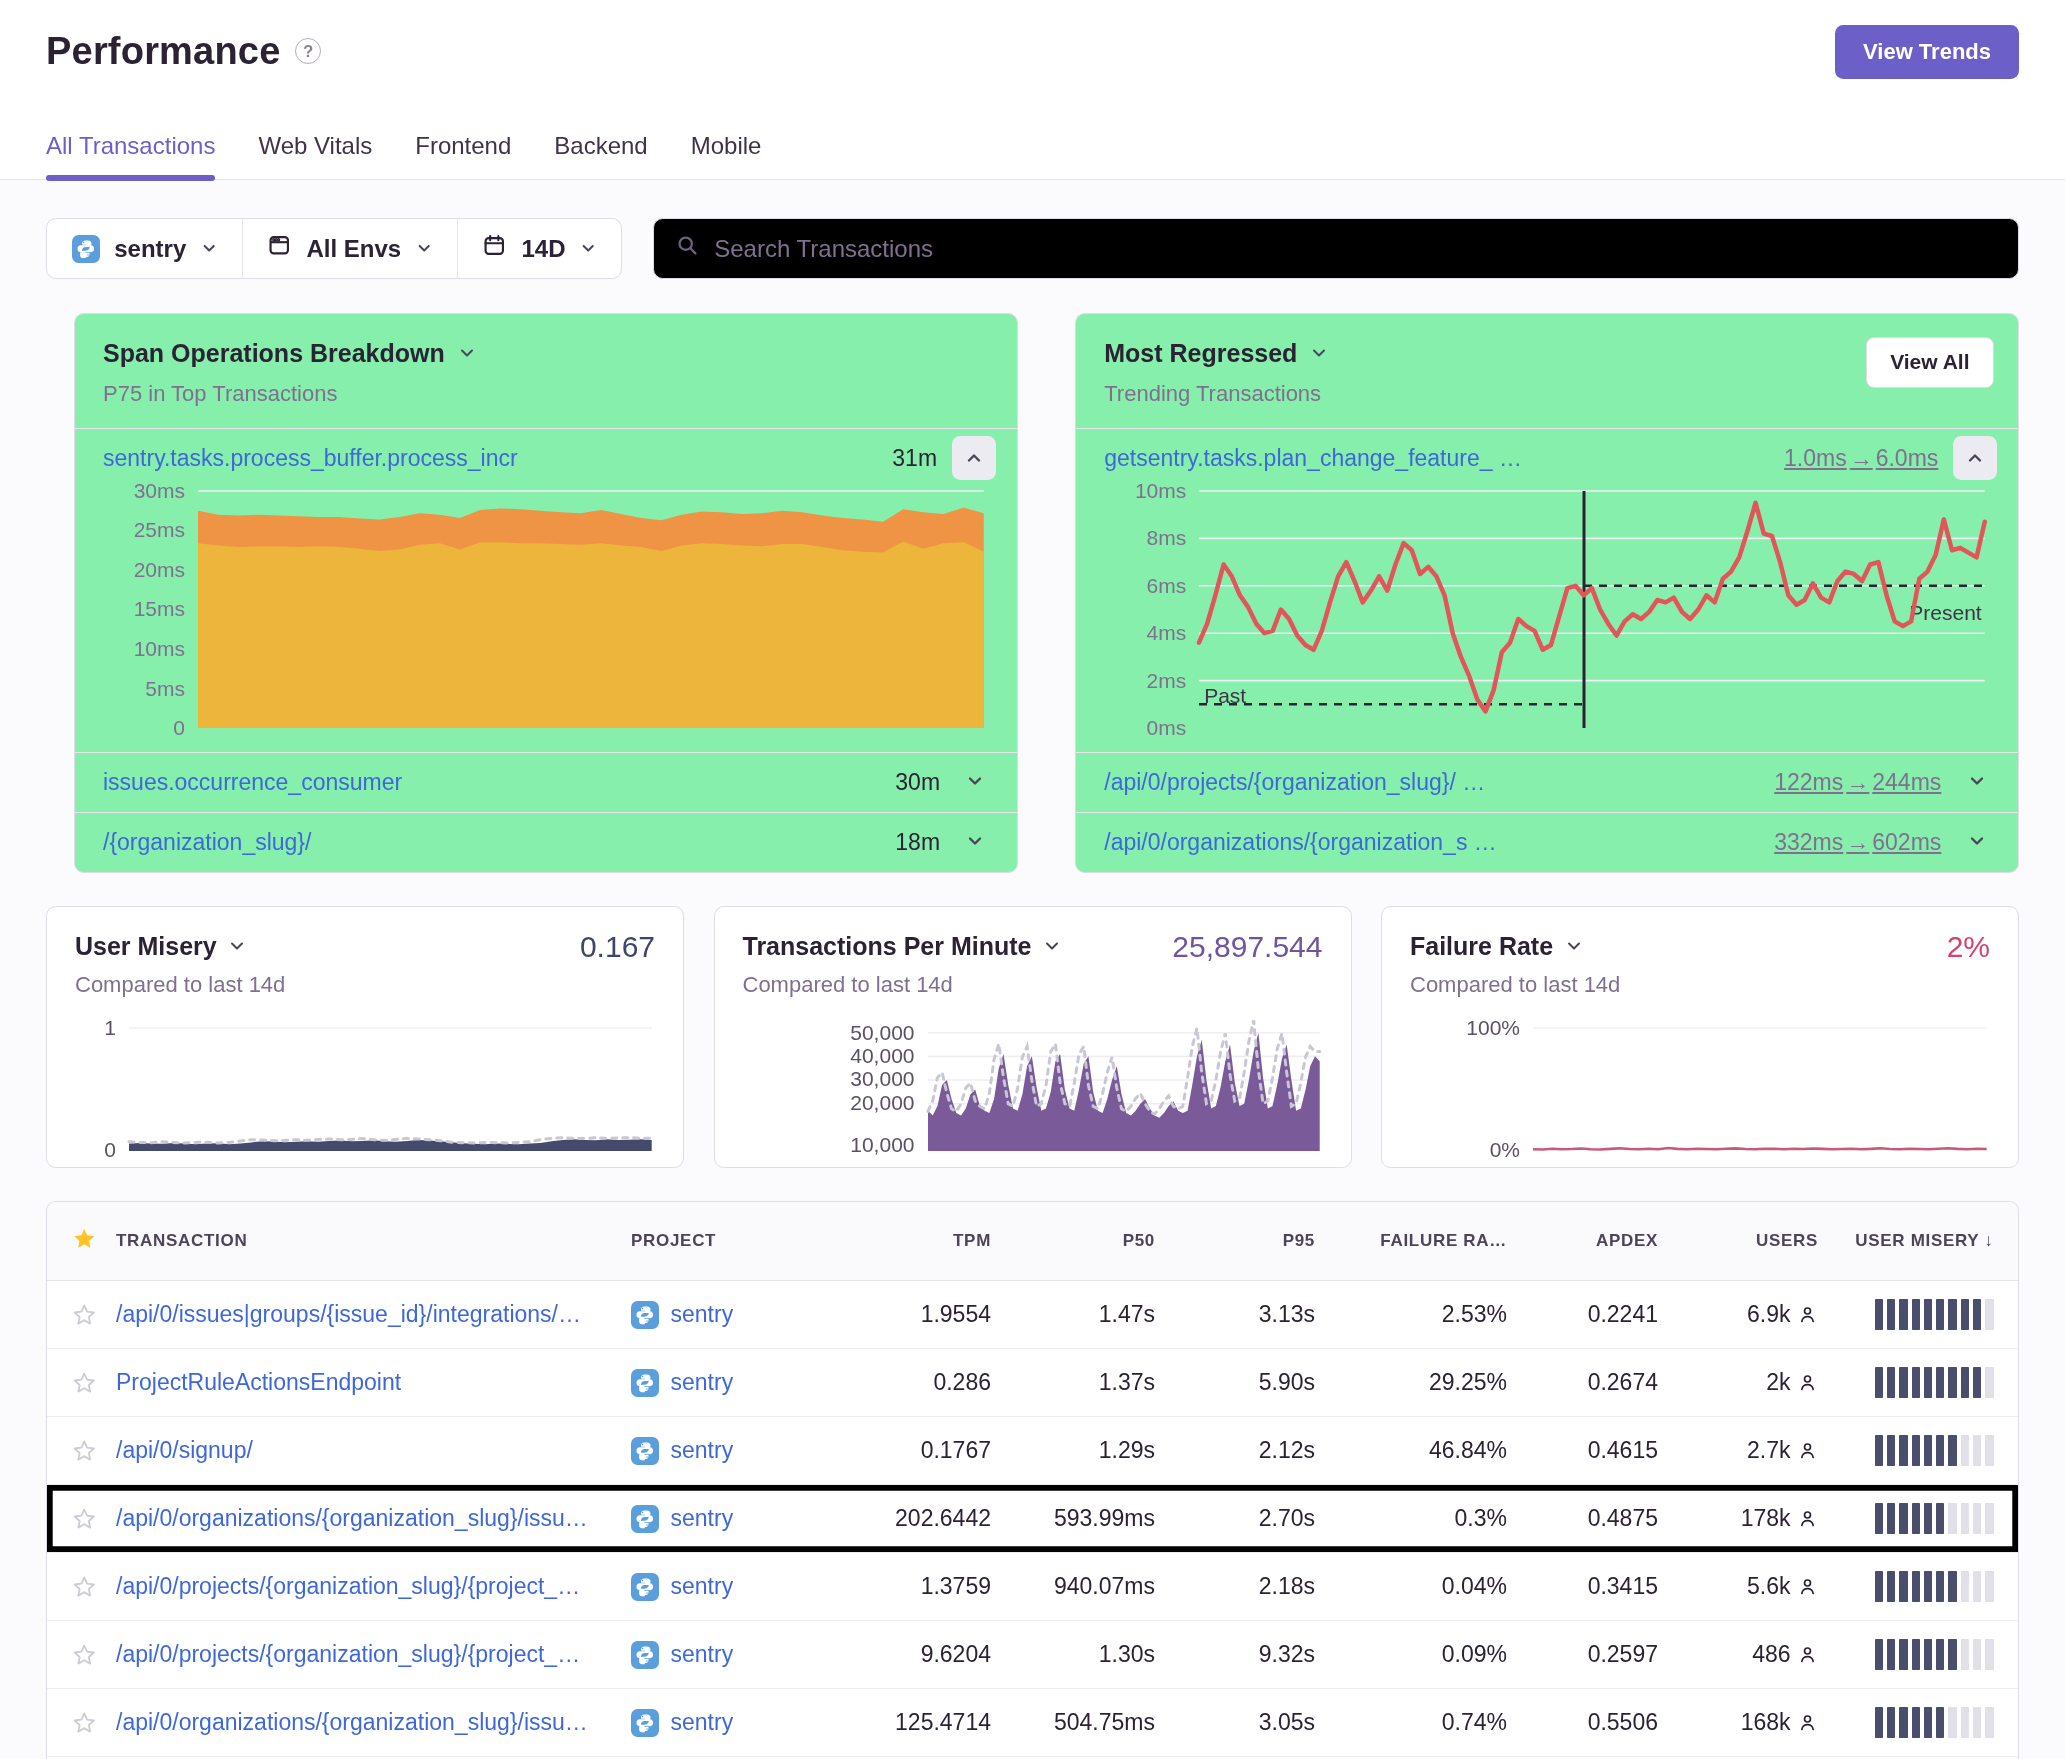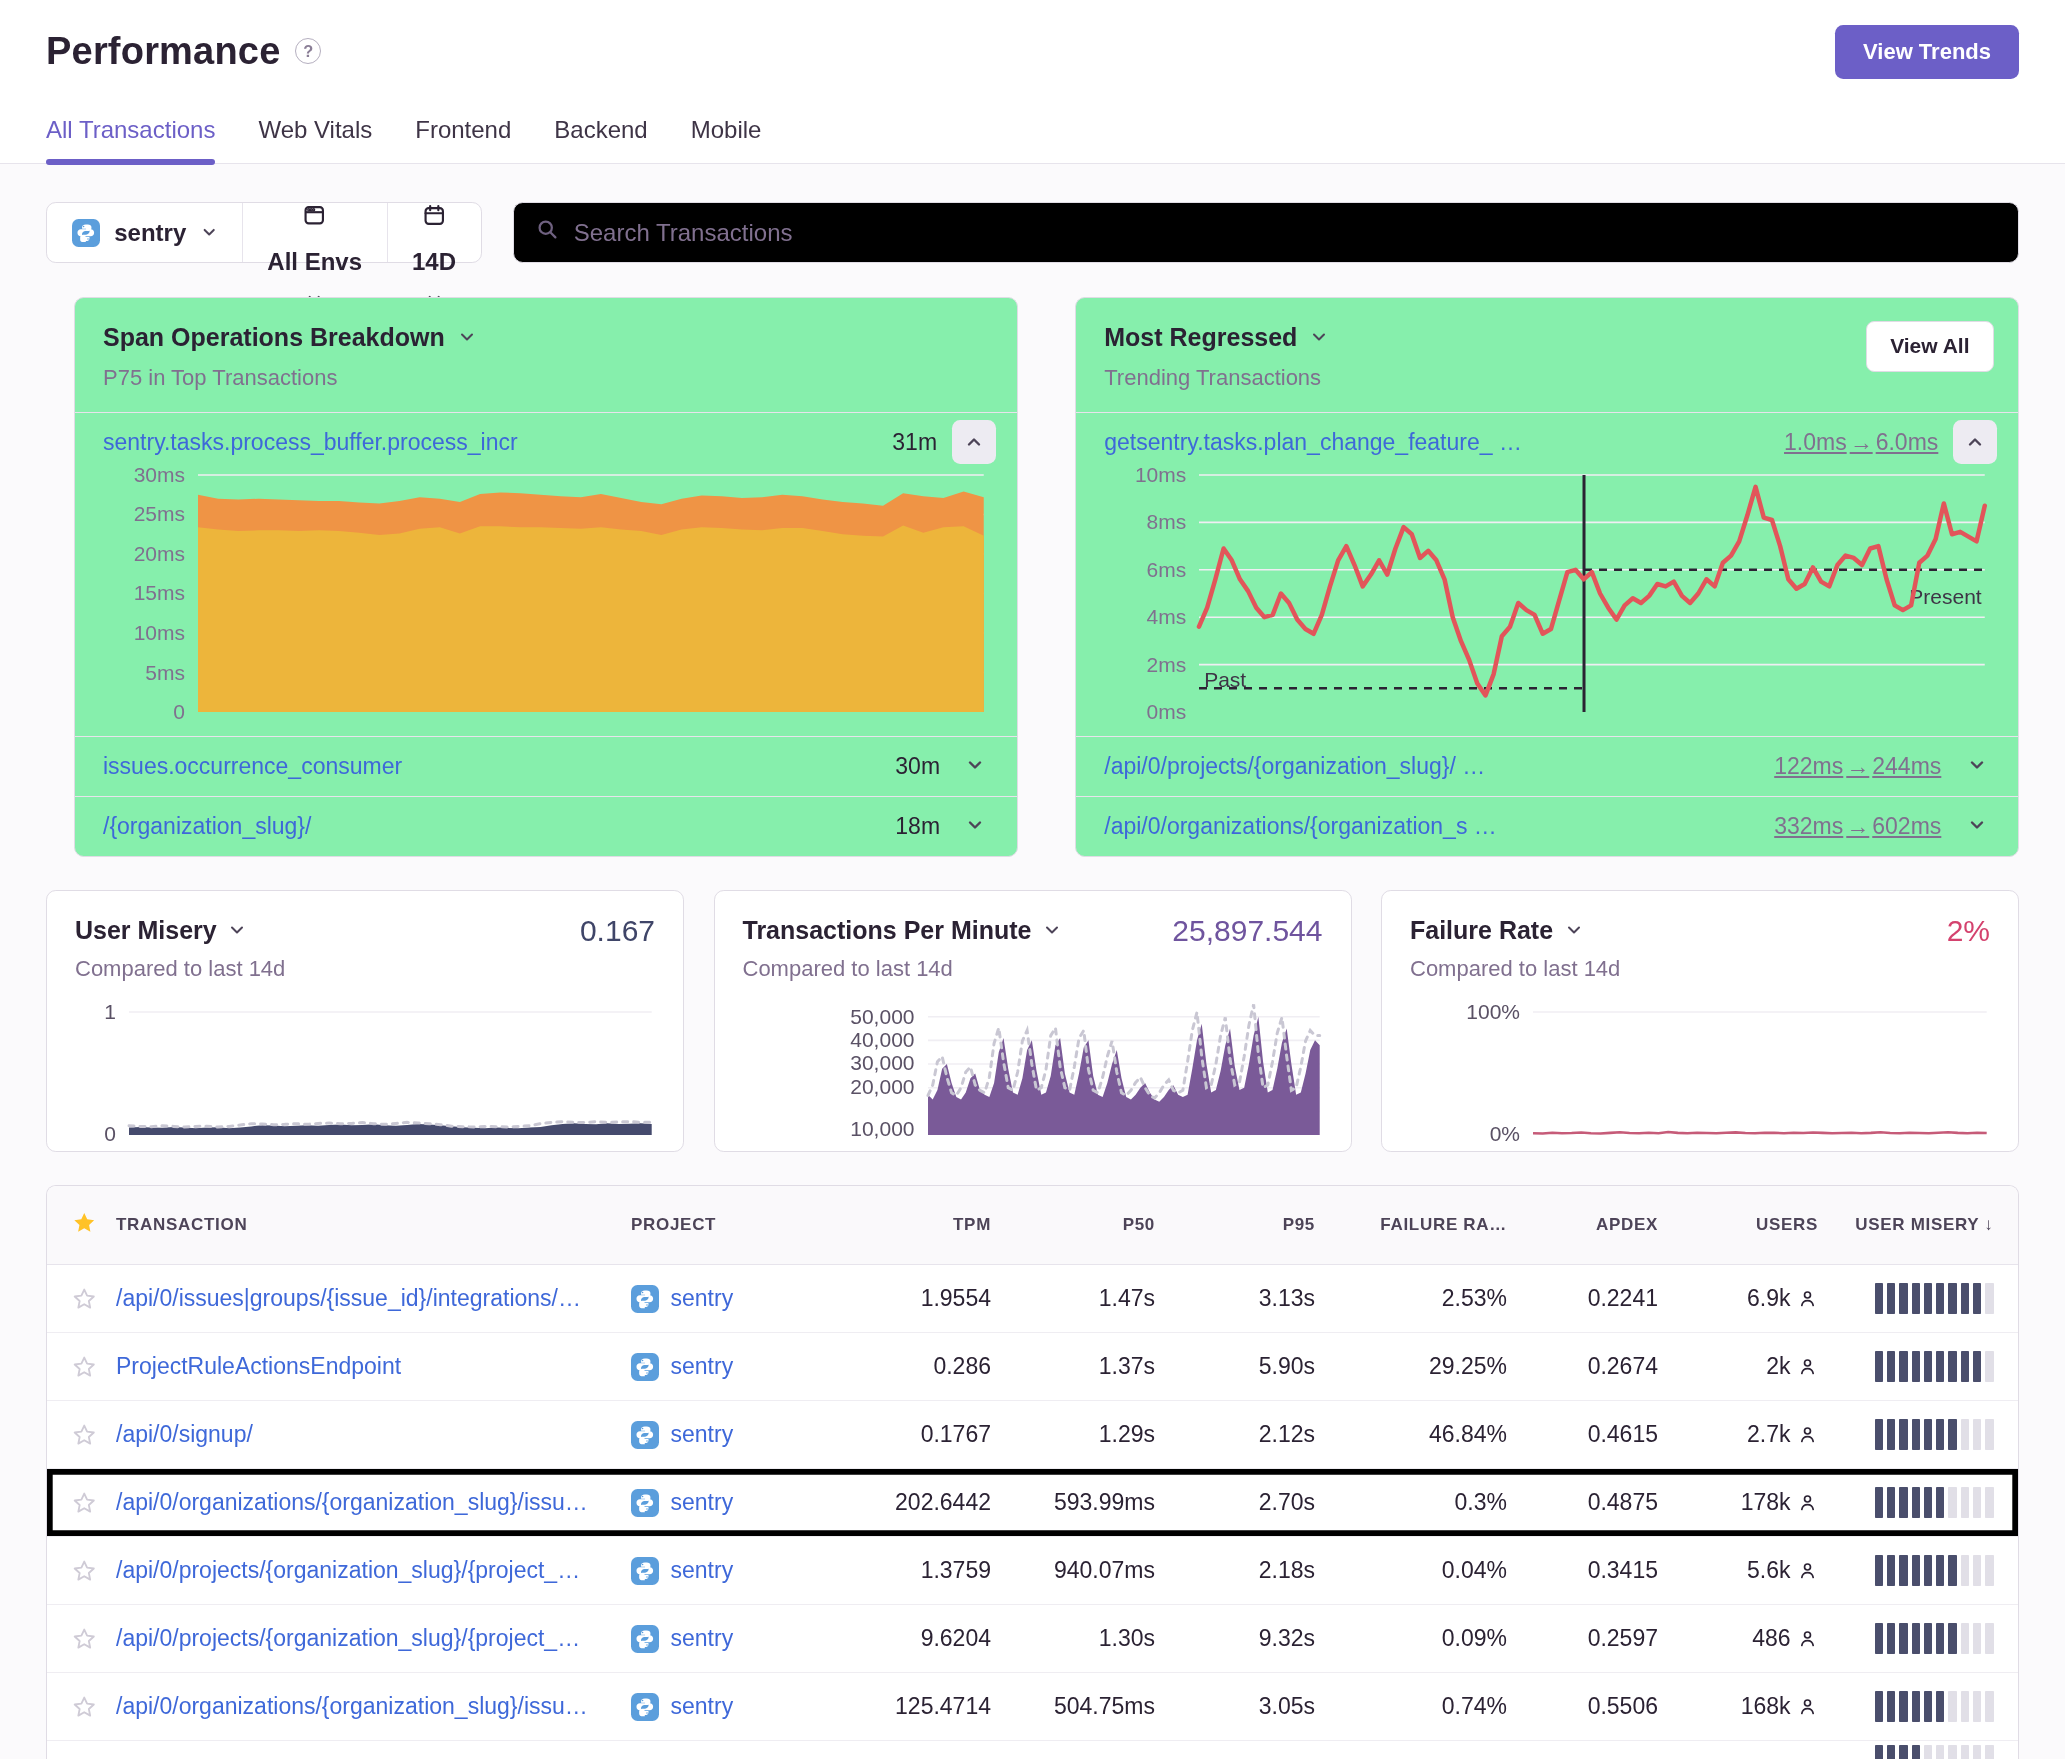--- a/index.html
+++ b/index.html
@@ -7,32 +7,32 @@
   body {
     font-family:"Liberation Sans", sans-serif;
     background:#FBFAFC; color:#2B2233;
   }
   
   .topbar { background:#fff; padding:29.5px 46px 0; border-bottom:1.6px solid #E7E4EC; position:relative; }
   .title-row { display:flex; align-items:center; gap:14.7px; }
   h1 { font-size:38px; font-weight:700; color:#2B2233; letter-spacing:0.2px; }
   .help { width:26px; height:26px; border:1.6px solid #B5AFBF; border-radius:50%; display:flex; align-items:center; justify-content:center; font-size:16.4px; color:#8A7E96; font-weight:700; }
   .btn-primary { position:absolute; right:46px; top:24.5px; background:#6C5FC7; color:#fff; font-weight:700; font-size:22px; padding:14px 28px; border:none; border-radius:8.2px; cursor:pointer; }
-  .tabs { display:flex; gap:43px; margin-top:43px; font-size:24px; color:#3E3446; }
+  .tabs { display:flex; gap:43px; margin-top:59px; font-size:24px; color:#3E3446; }
   .tab { padding-bottom:19.6px; position:relative; cursor:pointer; }
   .tab.active { color:#6C5FC7; }
   .tab.active::after { content:""; position:absolute; left:0; right:0; bottom:-1.6px; height:5.7px; background:#6C5FC7; border-radius:3.3px; }
 
   .content { padding:38px 46px 0; }
 
   
   .filterbar { display:flex; gap:31px; margin-bottom:34px; }
   .filter-group { background:#fff; border:1.6px solid #E0DCE5; border-radius:9.8px; height:61px; display:flex; align-items:stretch; }
   .filter-item { display:flex; align-items:center; gap:14.7px; padding:0 24.5px; font-weight:700; font-size:24px; cursor:pointer; }
-  .filter-item + .filter-item { border-left:1.6px solid #E7E4EC;flex-direction:column; }
+  .filter-item + .filter-item { border-left:1.6px solid #E7E4EC; }
   .search { flex:1; background:#000000; border:1.6px solid #E0DCE5; border-radius:9.8px; height:61px; display:flex; align-items:center; gap:14.7px; padding:0 21px; font-size:24px; color:#80708F; cursor:text; }
   .chev { display:inline-flex; color:#4D4458; }
   .pyicon { width:28px; height:28px; background:#5B9EDC; border-radius:6.5px; display:flex; align-items:center; justify-content:center; flex:none; }
 
   
   .panels { display:grid; grid-template-columns:1fr 1fr; gap:29.5px; }
   .panel { background:#86efac; border:1.6px solid #E0DCE5; border-radius:9.8px; overflow:hidden;margin-left:28px; }
   .panel-head { padding:24.5px 28px 21px; position:relative; }
   .panel-title { font-size:25px; font-weight:700; display:flex; align-items:center; gap:13px; cursor:pointer; }
   .panel-sub { margin-top:13px; font-size:22px; color:#80708F; }

